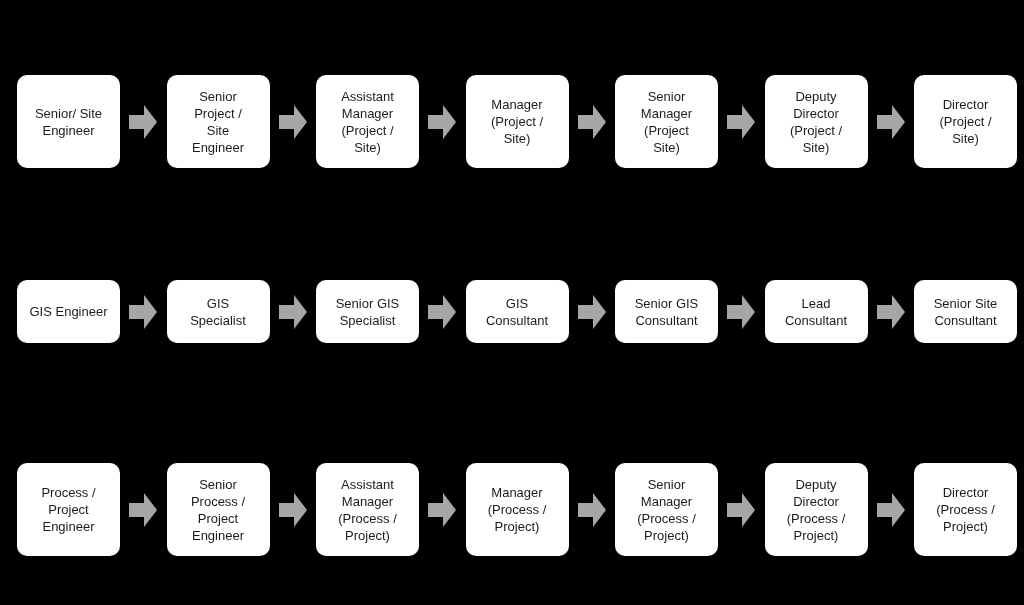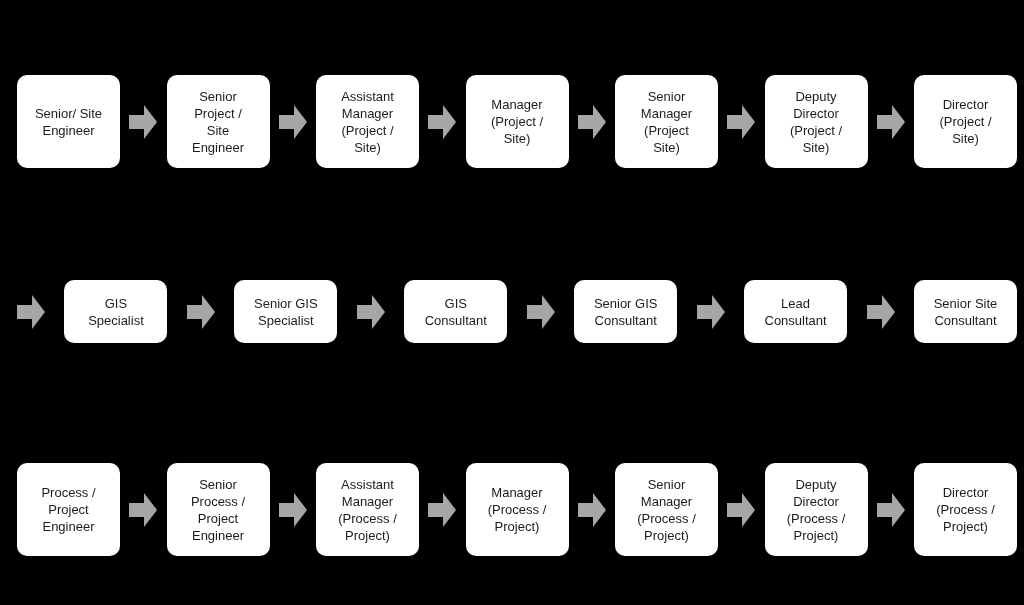--- a/index.html
+++ b/index.html
@@ -110,20 +110,21 @@
     <div class="arrow">
         <div class="stem"></div>
         <div class="head"></div>
       </div>
     <div class="role-box">Director
 (Project /
 Site)</div>
   </div>
 
   <div class="flow-row row-2">
+    <div class="role-box">GIS Engineer</div>
     <div class="arrow">
         <div class="stem"></div>
         <div class="head"></div>
       </div>
     <div class="role-box">GIS
 Specialist</div>
     <div class="arrow">
         <div class="stem"></div>
         <div class="head"></div>
       </div>

